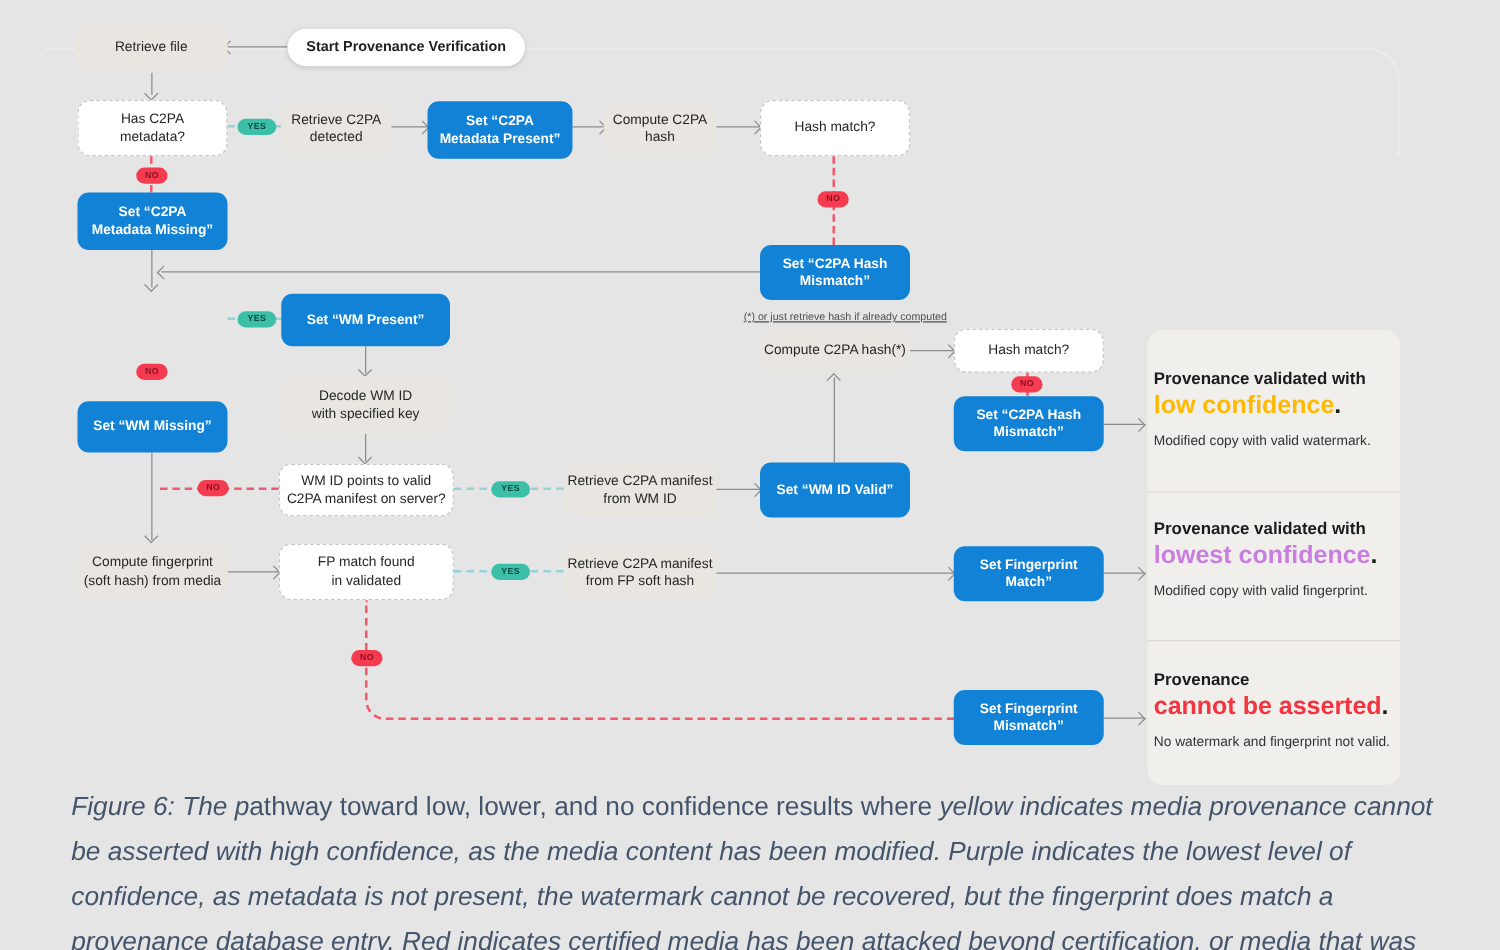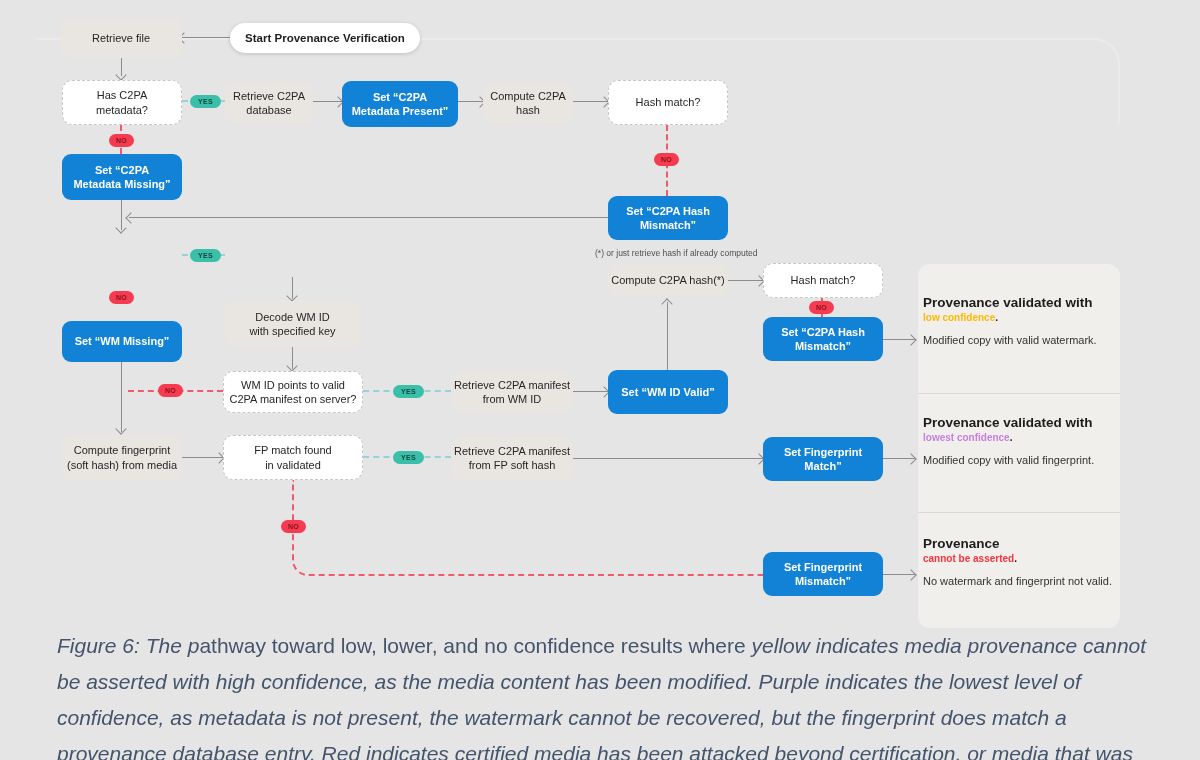--- a/index.html
+++ b/index.html
@@ -28,27 +28,27 @@
        border-bottom-left-radius:16px;}
   .ah{position:absolute;width:7px;height:7px;border-top:1.6px solid #8c8c8c;border-right:1.6px solid #8c8c8c;}
   .ah.r{transform:rotate(45deg);} .ah.d{transform:rotate(135deg);}
   .ah.l{transform:rotate(-135deg);} .ah.u{transform:rotate(-45deg);}
   
   .badge{position:absolute;font-size:7px;font-weight:700;letter-spacing:.3px;
          padding:3px 8px;border-radius:8px;line-height:1;z-index:6;}
   .badge.yes{background:#3cbfa8;color:#0a4a43;}
   .badge.no{background:#f43b50;color:#87101f;padding:3px 7px;}
   
-  #note{position:absolute;left:595px;top:248px;font-size:8.5px;color:#4f4f4f;}
+  #note{position:absolute;left:595px;top:248px;font-size:8.5px;color:#4f4f4f;text-decoration:underline;}
   
   #outcomes{position:absolute;left:918px;top:264px;width:202px;height:364px;
             background:#f1efec;border-radius:12px;box-sizing:border-box;}
   .outcome{box-sizing:border-box;padding:0 5px;}
   .outcome .ttl{font-size:13.5px;font-weight:700;color:#1c1c1c;line-height:1.3;}
-  .outcome .hlt{font-size:10px;font-weight:700;line-height:1.25;}
+  .outcome .hlt{font-size:20px;font-weight:700;line-height:1.25;}
   .outcome .hlt .dot{color:#1c1c1c;}
   .o-yellow{color:#ffb900;} .o-purple{color:#c77ede;} .o-red{color:#f5333f;}
   .outcome .desc{font-size:11px;color:#333333;line-height:1.45;margin-top:9px;}
   #o1{height:129px;padding-top:30px;}
   #o2{height:119px;padding-top:20px;border-top:1px solid #ddd9d5;}
   #o3{height:116px;padding-top:22px;border-top:1px solid #ddd9d5;}
   
   #caption{position:absolute;left:57px;top:628px;width:1090px;font-size:21px;
            line-height:1.72;color:#44546b;}
   #caption .it{font-style:italic;}
@@ -115,21 +115,21 @@
   <div class="pill" style="left:230px;top:23px;width:190px;height:30px">
     <span>Start Provenance Verification</span>
   </div>
 
   <div class="node decision" style="left:62px;top:80px;width:120px;height:45px">
     <span>Has C2PA</span>
     <span>metadata?</span>
   </div>
   <div class="node process" style="left:225px;top:82px;width:88px;height:42px">
     <span>Retrieve C2PA</span>
-    <span>database</span>
+    <span>detected</span>
   </div>
   <div class="node action" style="left:342px;top:81px;width:116px;height:46px">
     <span>Set “C2PA</span>
     <span>Metadata Present”</span>
   </div>
   <div class="node process" style="left:483px;top:82px;width:90px;height:42px">
     <span>Compute C2PA</span>
     <span>hash</span>
   </div>
   <div class="node decision" style="left:608px;top:80px;width:120px;height:45px">
@@ -138,20 +138,23 @@
 
   <div class="node action" style="left:62px;top:154px;width:120px;height:46px">
     <span>Set “C2PA</span>
     <span>Metadata Missing”</span>
   </div>
   <div class="node action" style="left:608px;top:196px;width:120px;height:44px">
     <span>Set “C2PA Hash</span>
     <span>Mismatch”</span>
   </div>
 
+  <div class="node action" style="left:225px;top:235px;width:135px;height:42px">
+    <span>Set “WM Present”</span>
+  </div>
 
   <div id="note">(*) or just retrieve hash if already computed</div>
   <div class="node process" style="left:608px;top:264px;width:120px;height:32px">
     <span>Compute C2PA hash(*)</span>
   </div>
   <div class="node decision" style="left:763px;top:263px;width:120px;height:35px">
     <span>Hash match?</span>
   </div>
   <div class="node action" style="left:763px;top:317px;width:120px;height:44px">
     <span>Set “C2PA Hash</span>

